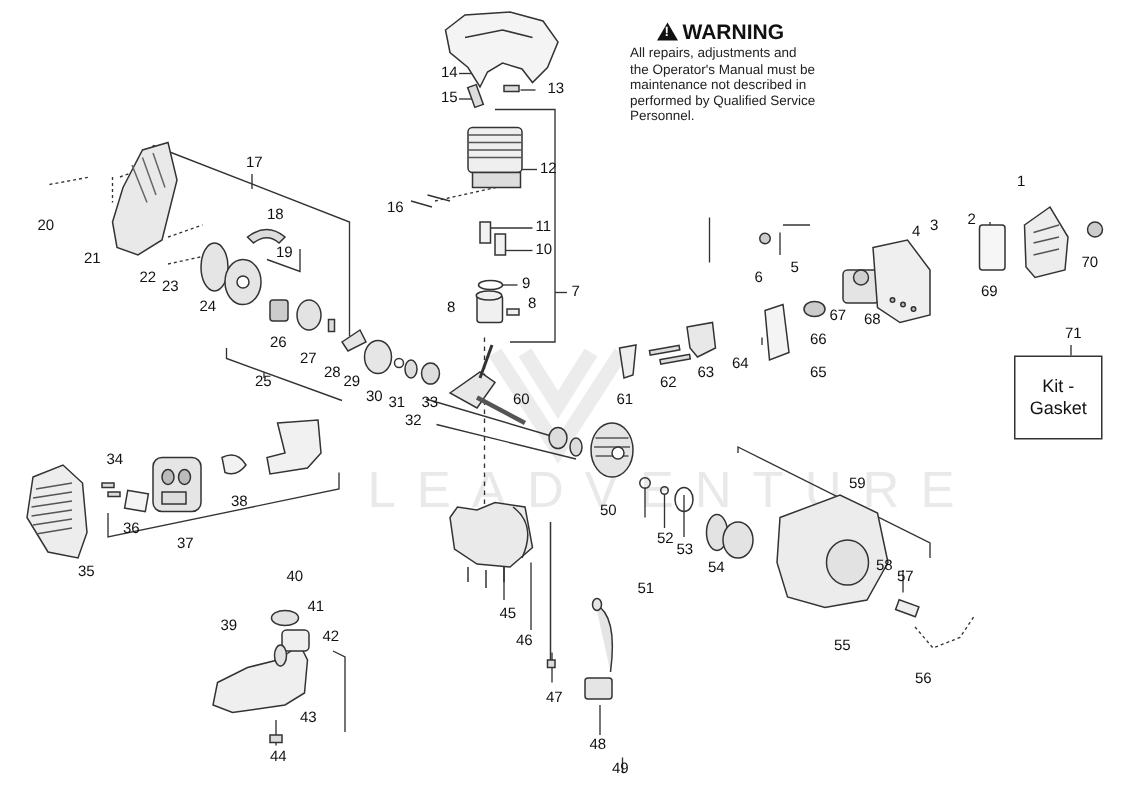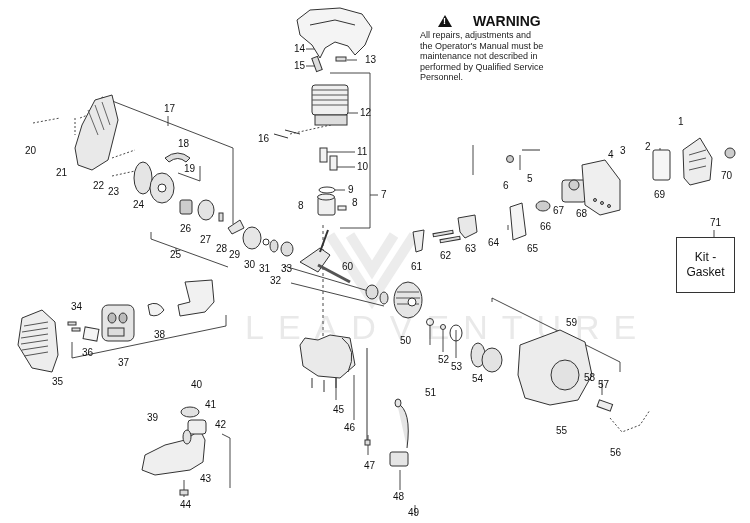--- a/index.html
+++ b/index.html
@@ -1,21 +1,21 @@
 <!DOCTYPE html>
 <html><head>
 <meta charset="utf-8">
 <style>
   html, body { margin:0; padding:0; background:#ffffff; }
   body { width:750px; height:523px; position:relative; overflow:hidden; font-family:"Liberation Sans", sans-serif; }
   #stage { position:absolute; left:0; top:0; width:750px; height:523px; }
   svg { position:absolute; left:0; top:0; }
   .lbl { position:absolute; font-size:10px; color:#111; line-height:1; white-space:nowrap; font-family:"Liberation Sans", sans-serif; }
   .warn { position:absolute; left:420px; top:14px; width:170px; }
-  .warn-title { font-weight:bold; font-size:14px; color:#111; text-align:left; padding-left:18px; display:flex; align-items:center; gap:21px; line-height:1; }
+  .warn-title { font-weight:bold; font-size:14px; color:#111; text-align:left; padding-left:18px; display:flex; align-items:center; gap:3px; line-height:1; }
   .warn-tri { width:0; height:0; border-left:7px solid transparent; border-right:7px solid transparent; border-bottom:12px solid #111; position:relative; display:inline-block; }
   .warn-tri::after { content:"!"; position:absolute; left:-2px; top:2px; color:#fff; font-size:9px; font-weight:bold; }
   .warn-body { font-size:9px; line-height:10.5px; color:#222; margin-top:2px; }
   .kit-box { position:absolute; left:676px; top:237px; width:57px; height:54px; border:1px solid #333; background:#fff; display:flex; align-items:center; justify-content:center; text-align:center; font-size:12px; line-height:15px; color:#111; }
   .footer { position:absolute; left:255px; top:505px; font-size:13px; color:#111; font-family:"Liberation Sans", sans-serif; letter-spacing:-0.3px; }
   .watermark { position:absolute; left:245px; top:308px; font-size:34px; letter-spacing:14px; color:#e9e9e9; font-family:"Liberation Sans", sans-serif; font-weight:normal; }
 </style>
 </head>
 <body>
 
@@ -399,20 +399,20 @@
   <span class="lbl" style="left:556px;top:426px;">55</span>
   <span class="lbl" style="left:610px;top:448px;">56</span>
   <span class="lbl" style="left:598px;top:380px;">57</span>
   <span class="lbl" style="left:584px;top:373px;">58</span>
   <span class="lbl" style="left:566px;top:318px;">59</span>
   <span class="lbl" style="left:342px;top:262px;">60</span>
   <span class="lbl" style="left:411px;top:262px;">61</span>
   <span class="lbl" style="left:440px;top:251px;">62</span>
   <span class="lbl" style="left:465px;top:244px;">63</span>
   <span class="lbl" style="left:488px;top:238px;">64</span>
-  <span class="lbl" style="left:527px;top:244px;">65</span>
+  <span class="lbl" style="left:540px;top:244px;">65</span>
   <span class="lbl" style="left:540px;top:222px;">66</span>
   <span class="lbl" style="left:553px;top:206px;">67</span>
   <span class="lbl" style="left:576px;top:209px;">68</span>
   <span class="lbl" style="left:654px;top:190px;">69</span>
   <span class="lbl" style="left:721px;top:171px;">70</span>
 
 </div>
 
 </body></html>

